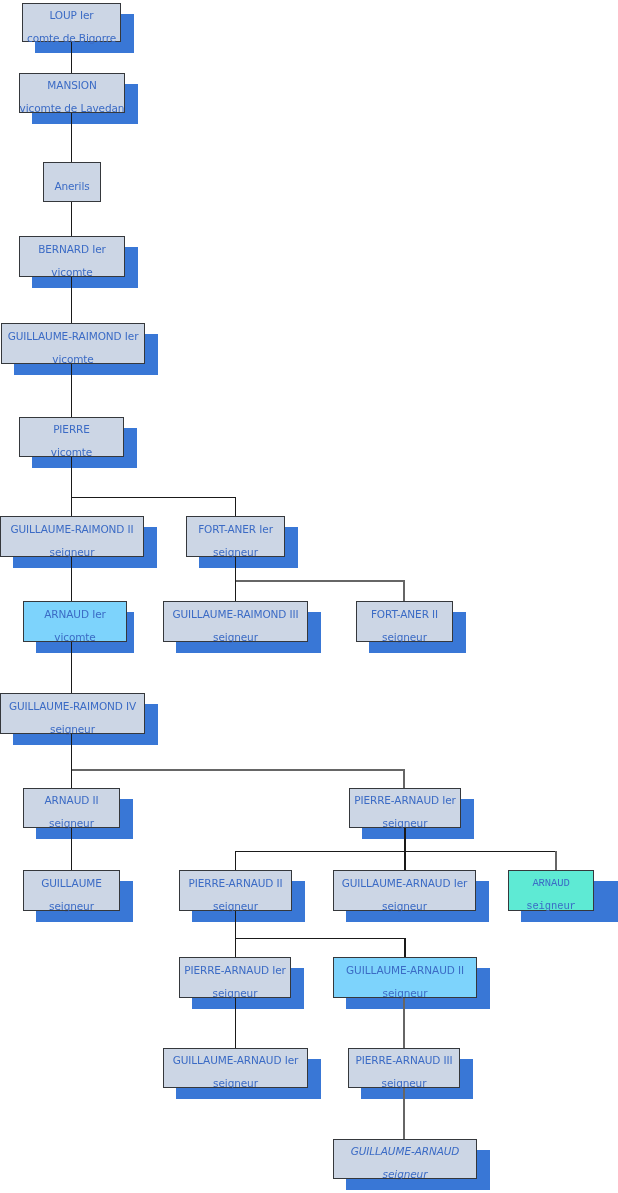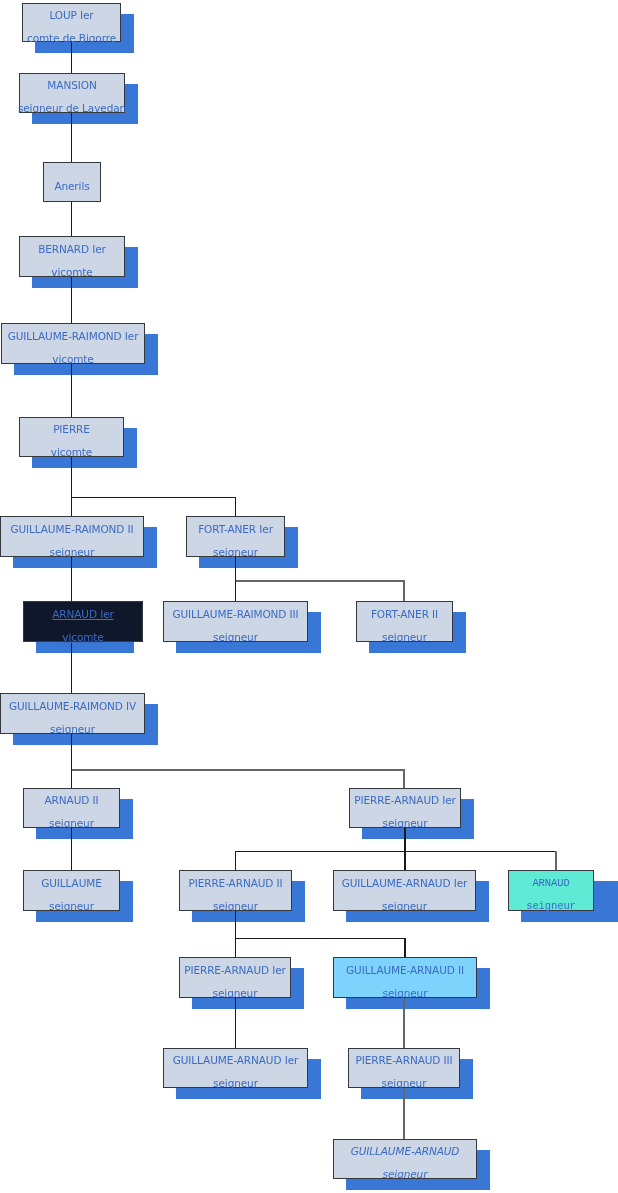--- a/index.html
+++ b/index.html
@@ -98,21 +98,21 @@
     <div class="connector" style="left: 404px; top: 938px; width: 2px; height: 19px; background: rgb(26, 26, 26);"></div>
     <div class="connector" style="left: 235px; top: 998px; width: 1px; height: 50px; background: rgb(26, 26, 26);"></div>
     <div class="connector" style="left: 403px; top: 998px; width: 2px; height: 50px; background: rgb(102, 102, 102);"></div>
     <div class="connector" style="left: 403px; top: 1088px; width: 2px; height: 51px; background: rgb(102, 102, 102);"></div>
     <div class="node" style="left: 22px; top: 3px; width: 99px; height: 39px; background: rgb(204, 214, 229); color: rgb(59, 107, 197); border-color: rgb(53, 56, 60);">
       <span class="node-label">LOUP Ier</span>
       <span class="node-sublabel">comte de Bigorre</span>
     </div>
     <div class="node" style="left: 19px; top: 73px; width: 106px; height: 40px; background: rgb(204, 214, 229); color: rgb(59, 107, 197); border-color: rgb(53, 56, 60);">
       <span class="node-label">MANSION</span>
-      <span class="node-sublabel">seigneur de Lavedan</span>
+      <span class="node-sublabel">vicomte de Lavedan</span>
     </div>
     <div class="node" style="left: 43px; top: 162px; width: 58px; height: 40px; background: rgb(204, 214, 229); color: rgb(59, 107, 197); border-color: rgb(53, 56, 60);">
       <span class="node-label">Anerils</span>
     </div>
     <div class="node" style="left: 19px; top: 236px; width: 106px; height: 41px; background: rgb(204, 214, 229); color: rgb(59, 107, 197); border-color: rgb(53, 56, 60);">
       <span class="node-label">BERNARD Ier</span>
       <span class="node-sublabel">vicomte</span>
     </div>
     <div class="node" style="left: 1px; top: 323px; width: 144px; height: 41px; background: rgb(204, 214, 229); color: rgb(59, 107, 197); border-color: rgb(53, 56, 60);">
       <span class="node-label">GUILLAUME-RAIMOND Ier</span>
@@ -123,21 +123,21 @@
       <span class="node-sublabel">vicomte</span>
     </div>
     <div class="node" style="left: 0px; top: 516px; width: 144px; height: 41px; background: rgb(204, 214, 229); color: rgb(59, 107, 197); border-color: rgb(53, 56, 60);">
       <span class="node-label">GUILLAUME-RAIMOND II</span>
       <span class="node-sublabel">seigneur</span>
     </div>
     <div class="node" style="left: 186px; top: 516px; width: 99px; height: 41px; background: rgb(204, 214, 229); color: rgb(59, 107, 197); border-color: rgb(53, 56, 60);">
       <span class="node-label">FORT-ANER Ier</span>
       <span class="node-sublabel">seigneur</span>
     </div>
-    <div class="node" style="left: 23px; top: 601px; width: 120px; height: 41px; background: #0f172a; color: rgb(59, 107, 197); border-color: rgb(53, 56, 60); text-decoration: underline;">
+    <div class="node" style="left: 23px; top: 601px; width: 104px; height: 41px; background: #7dd3fc; color: rgb(59, 107, 197); border-color: rgb(53, 56, 60);">
       <span class="node-label">ARNAUD Ier</span>
       <span class="node-sublabel">vicomte</span>
     </div>
     <div class="node" style="left: 163px; top: 601px; width: 145px; height: 41px; background: rgb(204, 214, 229); color: rgb(59, 107, 197); border-color: rgb(53, 56, 60);">
       <span class="node-label">GUILLAUME-RAIMOND III</span>
       <span class="node-sublabel">seigneur</span>
     </div>
     <div class="node" style="left: 356px; top: 601px; width: 97px; height: 41px; background: rgb(204, 214, 229); color: rgb(59, 107, 197); border-color: rgb(53, 56, 60);">
       <span class="node-label">FORT-ANER II</span>
       <span class="node-sublabel">seigneur</span>

